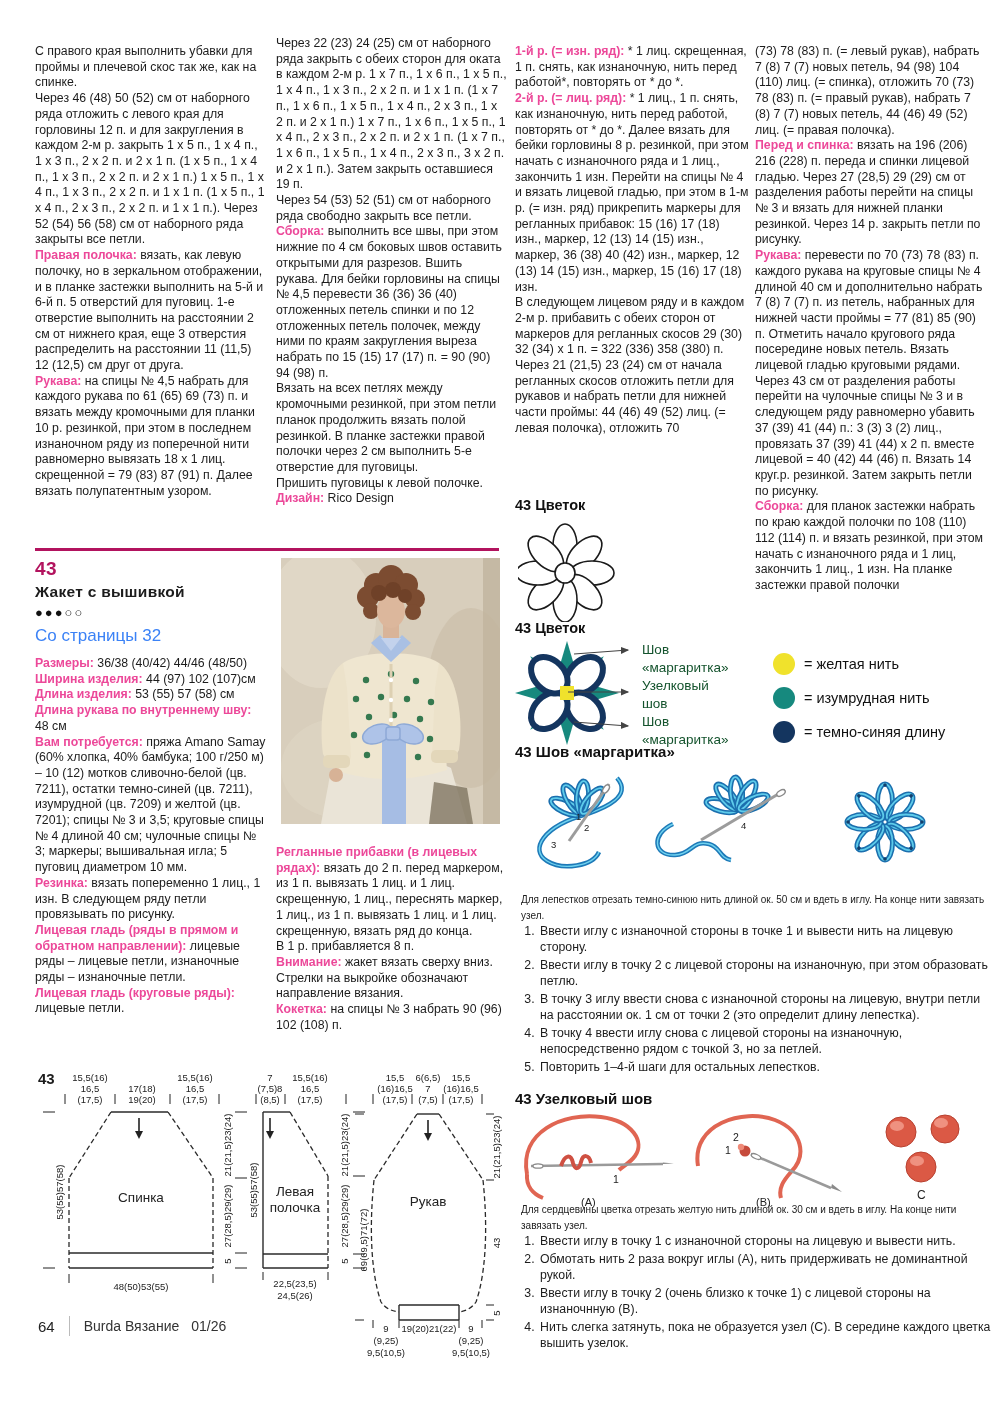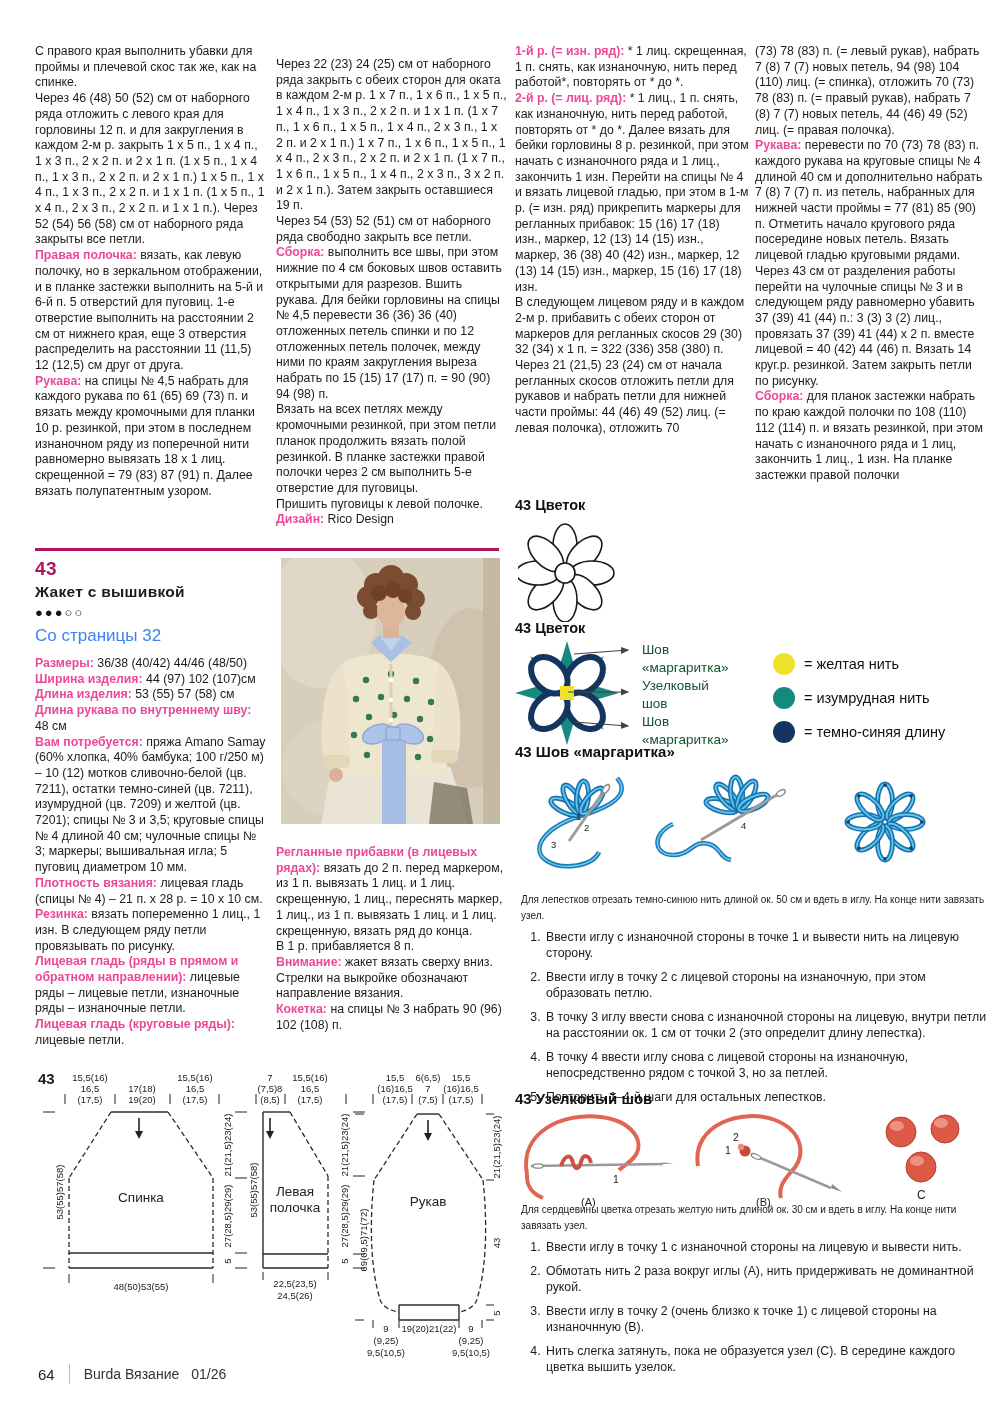--- a/index.html
+++ b/index.html
@@ -9,21 +9,21 @@
   .col{font-size:12.3px;line-height:15.7px;}
   .col p{margin:0;}
   .col b{font-weight:bold;color:#ec4899;}
   h3.sub{font-size:14.5px;font-weight:bold;margin:0;color:#111;}
   .num43{font-size:19px;font-weight:bold;color:#b2135e;letter-spacing:.5px;}
   .title43{font-size:15.5px;font-weight:bold;letter-spacing:.3px;margin-top:3px;}
   .dots{font-size:13px;letter-spacing:2px;margin-top:4px;color:#111;}
   .frompage{font-size:17px;margin-top:6px;color:#3b82f6;}
   .divider{background:#b2135e;}
   ol{margin:0;padding-left:21px;font-size:12.3px;line-height:16px;}
-  ol li{margin:8px;padding-left:2px;}
+  ol li{margin:2px;padding-left:2px;}
   .intro{font-size:10px;line-height:16px;margin:6px;}
   .legend-row{display:flex;align-items:center;margin-bottom:10px;}
   .legend-row .lbl{font-size:14.5px;margin-left:8px;color:#111;}
   .flabel{font-size:13.5px;line-height:18px;color:#14532d;}
   .footer{display:flex;align-items:center;font-size:14px;color:#333;}
   .footer .pno{font-size:15px;color:#222;margin-right:14px;}
   .footer .sep{width:1px;height:20px;background:#bbb;margin-right:14px;}
   .footer .iss{margin-left:12px;}
   svg text{font-family:"Liberation Sans",sans-serif;fill:#222;}
   .schem text{font-size:9.5px;}
@@ -32,58 +32,58 @@
 </head>
 <body>
 
 <div class="abs col" style="left:35px;top:44px;width:231px">
   <p><b></b><span>С правого края выполнить убавки для проймы и плечевой скос так же, как на спинке.</span></p>
   <p><b></b><span>Через 46 (48) 50 (52) см от наборного ряда отложить с левого края для горловины 12 п. и для закругления в каждом 2-м р. закрыть 1 х 5 п., 1 х 4 п., 1 х 3 п., 2 х 2 п. и 2 х 1 п. (1 х 5 п., 1 х 4 п., 1 х 3 п., 2 х 2 п. и 2 х 1 п.) 1 х 5 п., 1 х 4 п., 1 х 3 п., 2 х 2 п. и 1 х 1 п. (1 х 5 п., 1 х 4 п., 2 х 3 п., 2 х 2 п. и 1 х 1 п.). Через 52 (54) 56 (58) см от наборного ряда закрыты все петли.</span></p>
   <p><b>Правая полочка: </b><span>вязать, как левую полочку, но в зеркальном отображении, и в планке застежки выполнить на 5-й и 6-й п. 5 отверстий для пуговиц. 1-е отверстие выполнить на расстоянии 2 см от нижнего края, еще 3 отверстия распределить на расстоянии 11 (11,5) 12 (12,5) см друг от друга.</span></p>
   <p><b>Рукава: </b><span>на спицы № 4,5 набрать для каждого рукава по 61 (65) 69 (73) п. и вязать между кромочными для планки 10 р. резинкой, при этом в последнем изнаночном ряду из поперечной нити равномерно вывязать 18 х 1 лиц. скрещенной = 79 (83) 87 (91) п. Далее вязать полупатентным узором.</span></p>
 </div>
 
-<div class="abs col" style="left:276px;top:57px;width:231px">
+<div class="abs col" style="left:276px;top:36px;width:231px">
   <p><b></b><span>Через 22 (23) 24 (25) см от наборного ряда закрыть с обеих сторон для оката в каждом 2-м р. 1 х 7 п., 1 х 6 п., 1 х 5 п., 1 х 4 п., 1 х 3 п., 2 х 2 п. и 1 х 1 п. (1 х 7 п., 1 х 6 п., 1 х 5 п., 1 х 4 п., 2 х 3 п., 1 х 2 п. и 2 х 1 п.) 1 х 7 п., 1 х 6 п., 1 х 5 п., 1 х 4 п., 2 х 3 п., 2 х 2 п. и 2 х 1 п. (1 х 7 п., 1 х 6 п., 1 х 5 п., 1 х 4 п., 2 х 3 п., 3 х 2 п. и 2 х 1 п.). Затем закрыть оставшиеся 19 п.</span></p>
   <p><b></b><span>Через 54 (53) 52 (51) см от наборного ряда свободно закрыть все петли.</span></p>
   <p><b>Сборка: </b><span>выполнить все швы, при этом нижние по 4 см боковых швов оставить открытыми для разрезов. Вшить рукава. Для бейки горловины на спицы № 4,5 перевести 36 (36) 36 (40) отложенных петель спинки и по 12 отложенных петель полочек, между ними по краям закругления выреза набрать по 15 (15) 17 (17) п. = 90 (90) 94 (98) п.</span></p>
   <p><b></b><span>Вязать на всех петлях между кромочными резинкой, при этом петли планок продолжить вязать полой резинкой. В планке застежки правой полочки через 2 см выполнить 5-е отверстие для пуговицы.</span></p>
   <p><b></b><span>Пришить пуговицы к левой полочке.</span></p>
   <p><b>Дизайн: </b><span>Rico Design</span></p>
 </div>
 
 <div class="abs col" style="left:515px;top:44px;width:234px">
   <p><b>1-й р. (= изн. ряд): </b><span>* 1 лиц. скрещенная, 1 п. снять, как изнаночную, нить перед работой*, повторять от * до *.</span></p>
   <p><b>2-й р. (= лиц. ряд): </b><span>* 1 лиц., 1 п. снять, как изнаночную, нить перед работой, повторять от * до *. Далее вязать для бейки горловины 8 р. резинкой, при этом начать с изнаночного ряда и 1 лиц., закончить 1 изн. Перейти на спицы № 4 и вязать лицевой гладью, при этом в 1-м р. (= изн. ряд) прикрепить маркеры для регланных прибавок: 15 (16) 17 (18) изн., маркер, 12 (13) 14 (15) изн., маркер, 36 (38) 40 (42) изн., маркер, 12 (13) 14 (15) изн., маркер, 15 (16) 17 (18) изн.</span></p>
   <p><b></b><span>В следующем лицевом ряду и в каждом 2-м р. прибавить с обеих сторон от маркеров для регланных скосов 29 (30) 32 (34) х 1 п. = 322 (336) 358 (380) п.</span></p>
   <p><b></b><span>Через 21 (21,5) 23 (24) см от начала регланных скосов отложить петли для рукавов и набрать петли для нижней части проймы: 44 (46) 49 (52) лиц. (= левая полочка), отложить 70</span></p>
 </div>
 
 <div class="abs col" style="left:755px;top:44px;width:231px">
   <p><b></b><span>(73) 78 (83) п. (= левый рукав), набрать 7 (8) 7 (7) новых петель, 94 (98) 104 (110) лиц. (= спинка), отложить 70 (73) 78 (83) п. (= правый рукав), набрать 7 (8) 7 (7) новых петель, 44 (46) 49 (52) лиц. (= правая полочка).</span></p>
+  <p><b>Перед и спинка: </b><span>вязать на 196 (206) 216 (228) п. переда и спинки лицевой гладью. Через 27 (28,5) 29 (29) см от разделения работы перейти на спицы № 3 и вязать для нижней планки резинкой. Через 14 р. закрыть петли по рисунку.</span></p>
   <p><b>Рукава: </b><span>перевести по 70 (73) 78 (83) п. каждого рукава на круговые спицы № 4 длиной 40 см и дополнительно набрать 7 (8) 7 (7) п. из петель, набранных для нижней части проймы = 77 (81) 85 (90) п. Отметить начало кругового ряда посередине новых петель. Вязать лицевой гладью круговыми рядами. Через 43 см от разделения работы перейти на чулочные спицы № 3 и в следующем ряду равномерно убавить 37 (39) 41 (44) п.: 3 (3) 3 (2) лиц., провязать 37 (39) 41 (44) х 2 п. вместе лицевой = 40 (42) 44 (46) п. Вязать 14 круг.р. резинкой. Затем закрыть петли по рисунку.</span></p>
   <p><b>Сборка: </b><span>для планок застежки набрать по краю каждой полочки по 108 (110) 112 (114) п. и вязать резинкой, при этом начать с изнаночного ряда и 1 лиц, закончить 1 лиц., 1 изн. На планке застежки правой полочки</span></p>
 </div>
 
 <div class="abs divider" style="left:35px;top:548px;width:464px;height:3px"></div>
 
 <div class="abs" style="left:35px;top:558px;width:231px">
   <div class="num43">43</div>
   <div class="title43">Жакет с вышивкой</div>
   <div class="dots">●●●○○</div>
   <div class="frompage">Со страницы 32</div>
 </div>
 
 <div class="abs col" style="left:35px;top:656px;width:231px">
   <p><b>Размеры: </b><span>36/38 (40/42) 44/46 (48/50)</span></p>
   <p><b>Ширина изделия: </b><span>44 (97) 102 (107)см</span></p>
   <p><b>Длина изделия: </b><span>53 (55) 57 (58) см</span></p>
   <p><b>Длина рукава по внутреннему шву: </b><span>48 см</span></p>
   <p><b>Вам потребуется: </b><span>пряжа Amano Samay (60% хлопка, 40% бамбука; 100 г/250 м) – 10 (12) мотков сливочно-белой (цв. 7211), остатки темно-синей (цв. 7211), изумрудной (цв. 7209) и желтой (цв. 7201); спицы № 3 и 3,5; круговые спицы № 4 длиной 40 см; чулочные спицы № 3; маркеры; вышивальная игла; 5 пуговиц диаметром 10 мм.</span></p>
-  <p><b>Плотность вязания: </b><span>лицевая гладь (спицы № 4) – 21 п. х 28 р. = 10 х 10 см.</span></p>
   <p><b>Резинка: </b><span>вязать попеременно 1 лиц., 1 изн. В следующем ряду петли провязывать по рисунку.</span></p>
   <p><b>Лицевая гладь (ряды в прямом и обратном направлении): </b><span>лицевые ряды – лицевые петли, изнаночные ряды – изнаночные петли.</span></p>
   <p><b>Лицевая гладь (круговые ряды): </b><span>лицевые петли.</span></p>
 </div>
 
 <div class="abs" style="left:281px;top:558px;width:219px;height:266px;overflow:hidden">
   <svg width="219" height="266" viewBox="0 0 219 266">
     <rect width="219" height="266" fill="#d8cebc"></rect>
     <ellipse cx="40" cy="60" rx="55" ry="70" fill="#e4dccb" opacity="0.7"></ellipse>
     <ellipse cx="190" cy="140" rx="45" ry="90" fill="#c9bda6" opacity="0.6"></ellipse>
@@ -540,18 +540,18 @@
   <g stroke="#2a2a2a" stroke-width="1.3" stroke-dasharray="5 3" fill="none">
     <line x1="62" y1="46" x2="19" y2="112"></line>
     <line x1="84" y1="46" x2="128" y2="112"></line>
     <path d="M19,112 C14,160 16,205 26,234 C30,240 36,243 44,244"></path>
     <path d="M128,112 C133,160 131,205 121,234 C117,240 111,243 104,244"></path>
   </g>
   <line x1="73" y1="52" x2="73" y2="66" stroke="#222" stroke-width="1.6"></line>
   <path d="M69,65 L77,65 L73,73 Z" fill="#222"></path>
 </svg>
 
-<div class="abs footer" style="left:38px;top:1364px">
+<div class="abs footer" style="left:38px;top:1316px">
   <span class="pno">64</span>
   <span class="sep"></span>
   <span>Burda Вязание</span>
   <span class="iss">01/26</span>
 </div>
 
 </body></html>

